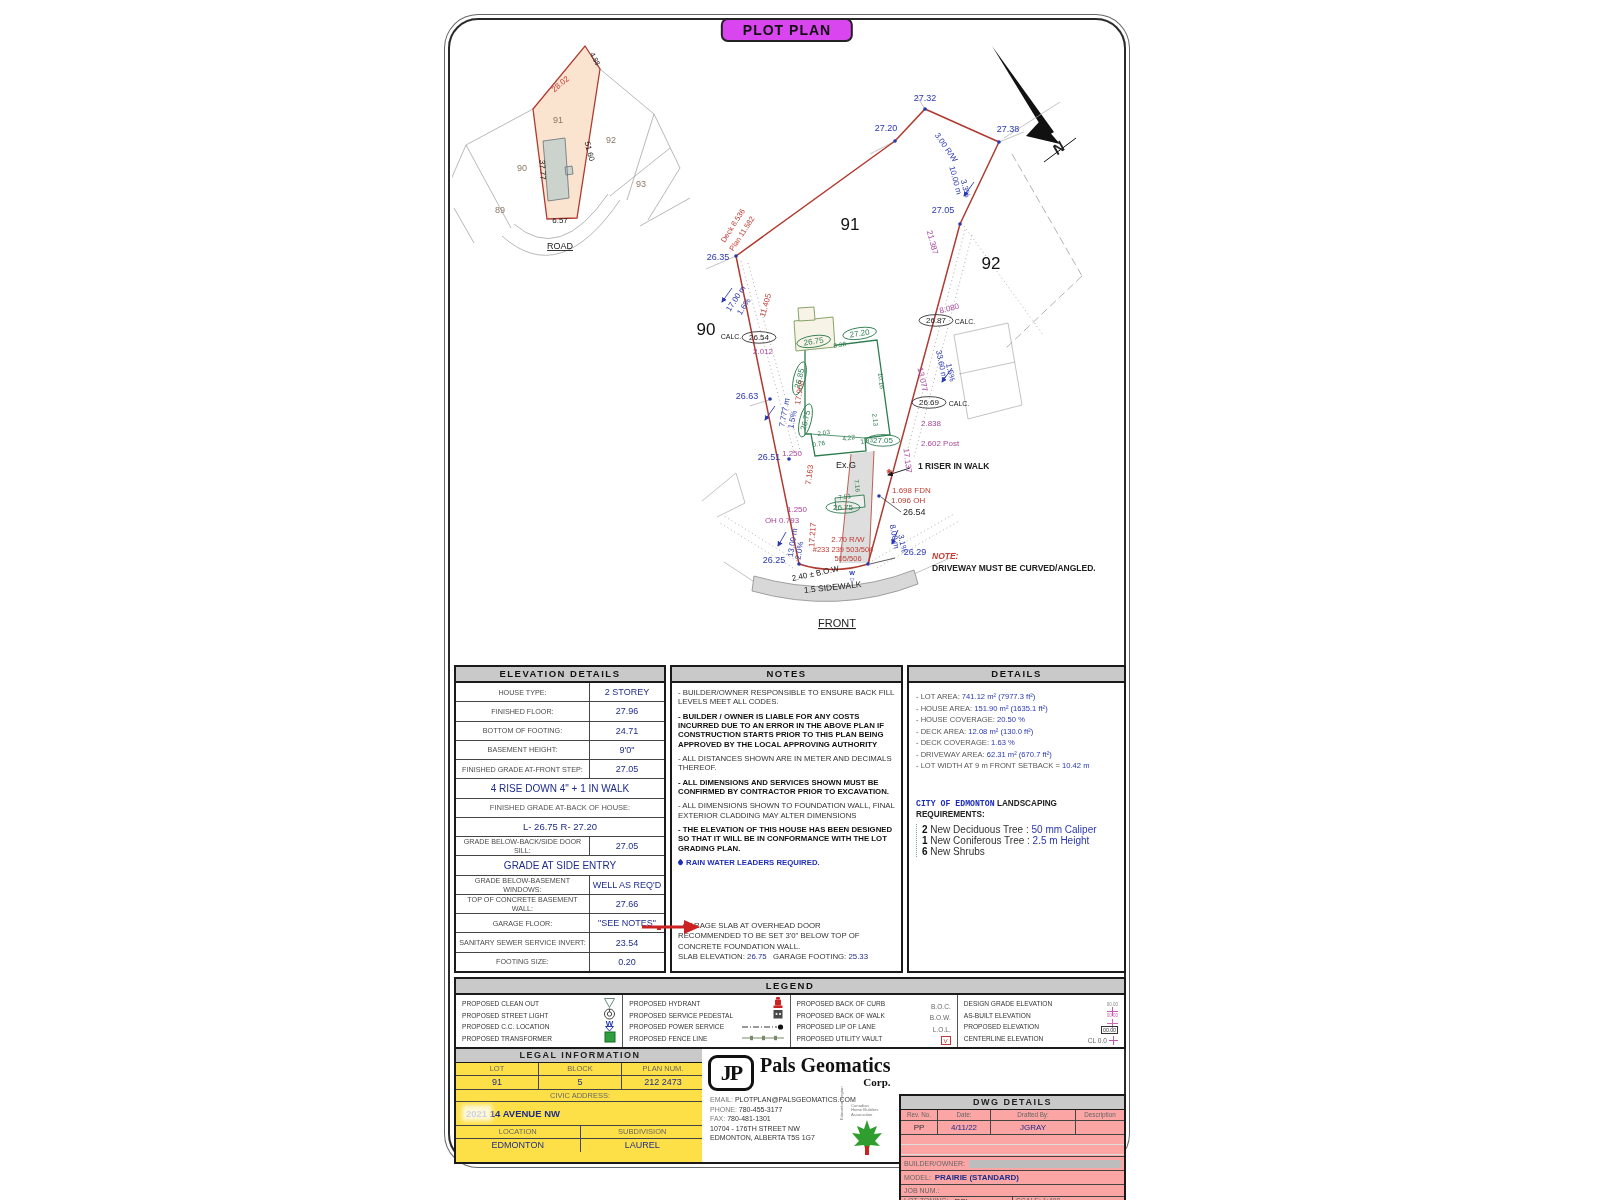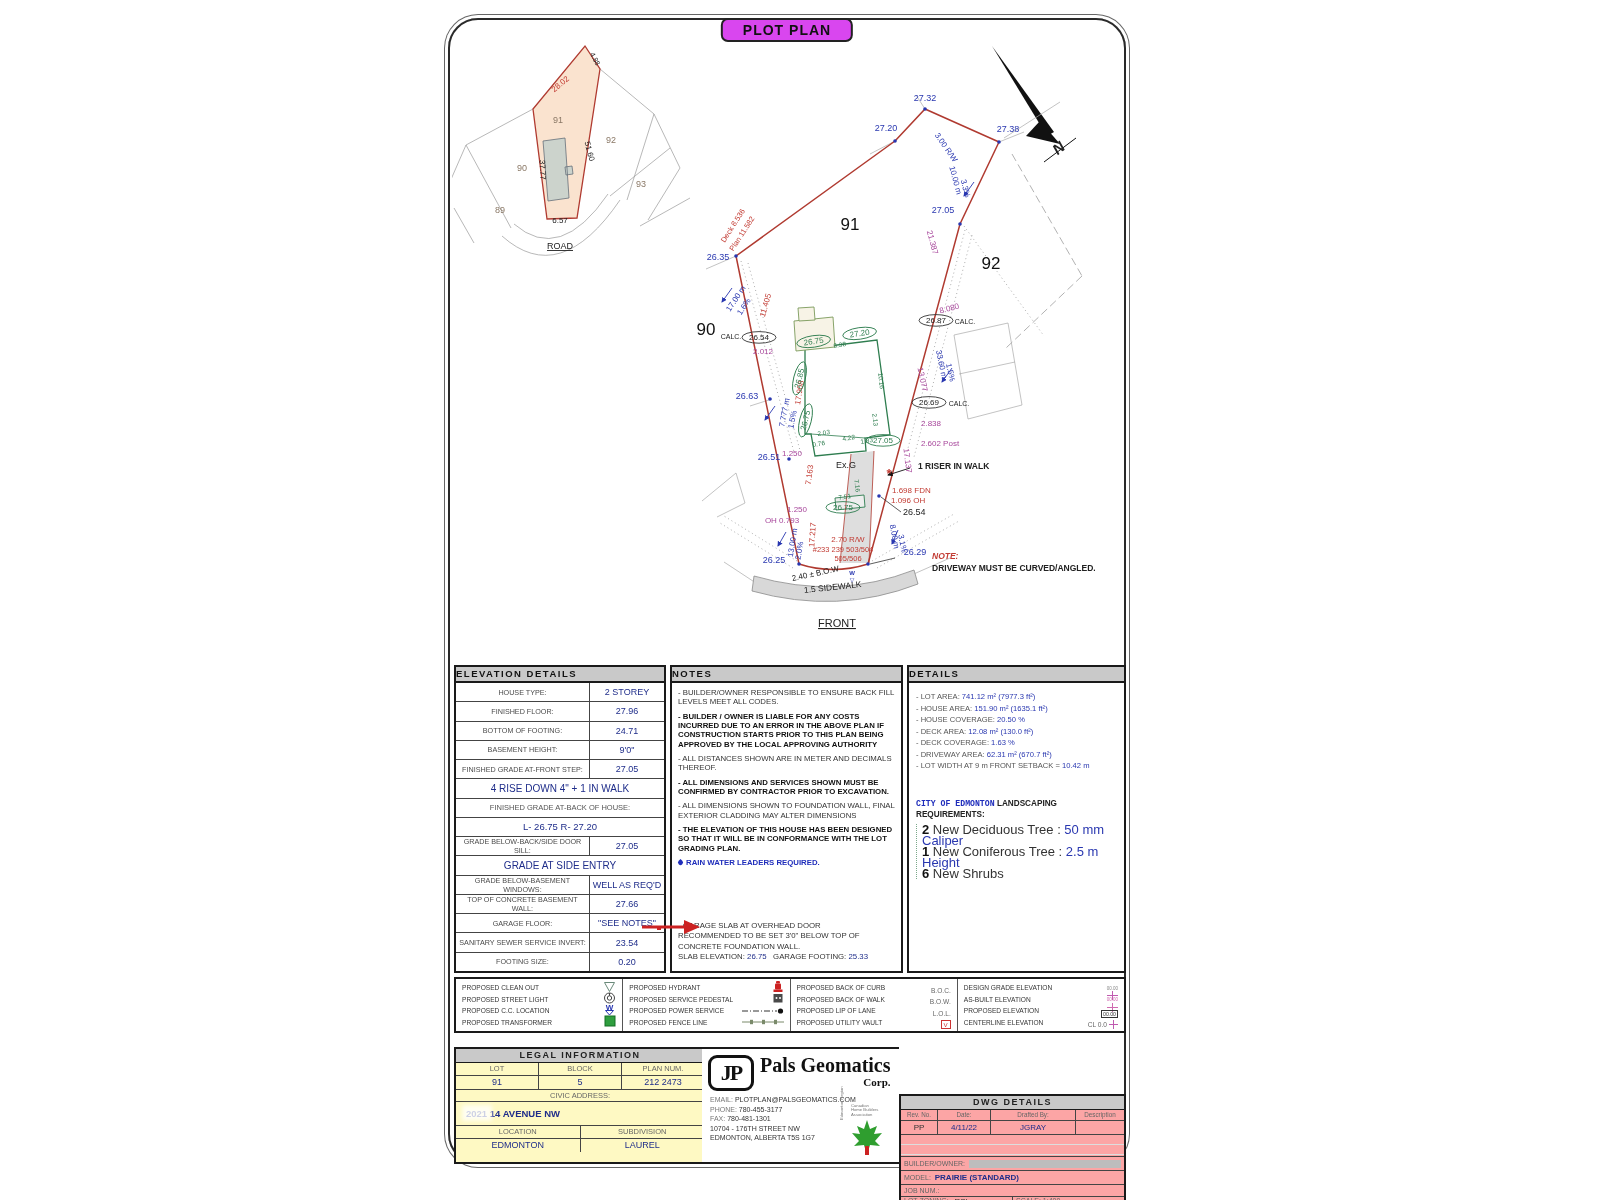--- a/index.html
+++ b/index.html
@@ -11,21 +11,21 @@
   .title-tab{position:absolute;left:50%;top:-2px;transform:translateX(-50%);
     background:#d946ef;border:2px solid #222;border-radius:7px;padding:2px 20px;
     font-weight:bold;font-size:14px;letter-spacing:1px;color:#111;z-index:5;}
   svg text{font-family:"Liberation Sans",sans-serif;}
   .lbl.blue{fill:#2937b0}.lbl.red{fill:#c23b33}.lbl.mag{fill:#a8489c}
   .lbl.grn{fill:#2e7d4f}.lbl.blk{fill:#222}.lbl.brn{fill:#8a7866}.lbl.big{fill:#111}
   .lbl.b{font-weight:bold}.lbl.i{font-style:italic}.lbl.u{text-decoration:underline}
   .ov{fill:none;stroke-width:0.9}.ov.grn{stroke:#2e7d4f}.ov.blk{stroke:#333}
   
   .panel{position:absolute;border:2px solid #1a1a1a;background:#fff;}
-  .phead{background:#c9c9c9;border-bottom:2px solid #1a1a1a;
+  .phead{background:#c9c9c9;border-bottom:2px solid #1a1a1a;text-align:center;
     font-weight:bold;font-size:9.5px;letter-spacing:1.5px;height:14px;line-height:14px;color:#111;}
   #elev-rows{display:flex;flex-direction:column;height:288px;}
   .erow{flex:1;display:flex;border-bottom:1px solid #444;align-items:stretch;}
   .erow:last-child{border-bottom:none;}
   .ecell-l{width:62%;border-right:1px solid #444;display:flex;align-items:center;
     justify-content:center;font-size:7.2px;color:#4a4a4a;text-align:center;padding:0 2px;}
   .ecell-v{flex:1;display:flex;align-items:center;justify-content:center;
     font-size:9px;color:#1f2d8a;position:relative;}
   .espan{display:flex;align-items:center;justify-content:center;text-align:center;}
   .espan.navy{font-size:10px;color:#1f2d8a;}
@@ -38,40 +38,40 @@
   .drop{display:inline-block;width:5px;height:5px;background:#1f2dbb;
     border-radius:0 50% 50% 50%;transform:rotate(45deg);margin-right:3px;}
   .garage-note{position:absolute;left:6px;right:6px;bottom:8px;font-size:7.8px;color:#333;line-height:1.35;}
   .garage-note .bv{color:#1f2d8a;}
   #details-body{padding:8px 7px;font-size:7.6px;line-height:11.5px;}
   .ditem .dl{color:#555;}
   .ditem .dv{color:#2937b0;}
   .landscape-title{margin-top:26px;font-weight:bold;font-size:8.2px;line-height:1.35;}
   .lt-blue{color:#1f2dbb;font-family:Liberation Mono, monospace;} .lt-black{color:#222;}
   .landscape-items{margin-top:4px;border-left:1px dotted #7aa88a;padding-left:5px;}
-  .litem{font-size:13px;line-height:11px;color:#333;}
+  .litem{font-size:10px;line-height:11px;color:#333;}
   .litem .ln{font-weight:bold;color:#111;} .litem .lv{color:#2937b0;}
   
   .legend{position:absolute;left:4px;top:957px;width:668px;border:2px solid #1a1a1a;background:#fff;}
   #legend-cols{display:flex;}
   .lcol{flex:1;padding:3px 6px;}
   .lcol + .lcol{border-left:1px solid #555;}
   .litm{display:flex;justify-content:space-between;align-items:center;height:11.5px;}
   .litm .ll{font-size:6.6px;color:#333;white-space:nowrap;}
   .symtxt{font-size:6.6px;color:#666;}
   .vaultbox{border:1px solid #cc3333;color:#cc3333;font-size:6.2px;padding:0 2px;line-height:7px;}
   .propbox{border:1px solid #333;font-size:5.2px;color:#333;padding:0 1px;line-height:7px;}
   .elevsym{display:inline-flex;flex-direction:column;align-items:center;line-height:1;}
   .elevsym .tiny{font-size:4.5px;color:#888;font-style:normal;}
   .elevsym.pink .tiny{color:#d06ab0;}
   .clwrap{display:inline-flex;align-items:center;gap:2px;}
   
   .bhead{background:#c9c9c9;border-bottom:1.5px solid #1a1a1a;text-align:center;
     font-weight:bold;font-size:9px;letter-spacing:1.5px;height:13px;line-height:13px;color:#222;}
-  .legal{position:absolute;left:4px;top:1027px;width:248px;height:113px;border:2px solid #1a1a1a;background:#fef9c3;}
+  .legal{position:absolute;left:4px;top:1027px;width:248px;height:113px;border:2px solid #1a1a1a;background:#fde047;}
   .lrow{display:flex;border-bottom:1px solid #444;}
   .lcell{flex:1;text-align:center;border-right:1px solid #444;}
   .lcell:last-child{border-right:none;}
   .lhdr{font-size:7.5px;color:#666;height:12px;line-height:12px;}
   .lval{font-size:9px;color:#1f2d8a;height:13px;line-height:13px;}
   .civic-h{font-size:7.5px;color:#666;text-align:center;height:11px;line-height:11px;border-bottom:1px solid #444;}
   .civic-v{position:relative;height:24px;border-bottom:1px solid #444;
     font-size:9.5px;color:#1f2d8a;font-weight:bold;padding:6px 0 0 10px;box-sizing:border-box;}
   .blurbox{position:absolute;left:6px;top:3px;width:30px;height:16px;
     background:rgba(255,255,255,.78);filter:blur(2px);}
@@ -445,20 +445,21 @@
           </div>
       </div>
     </section>
 
     <svg class="red-arrow" width="64" height="18">
       <line x1="2" y1="9" x2="44" y2="9" stroke="#cc2222" stroke-width="3"></line>
       <polygon points="44,2 60,9 44,16" fill="#cc2222"></polygon>
     </svg>
 
     <section class="legend">
+      <div class="phead">LEGEND</div>
       <div id="legend-cols">
           <div class="lcol">
             <div class="litm">
               <span class="ll">PROPOSED CLEAN OUT</span>
               <span><svg width="13" height="12">
                   <polygon points="1.5,1.5 11.5,1.5 6.5,10.5" fill="none" stroke="#6a8a7a"></polygon>
                 </svg></span>
             </div>
             <div class="litm">
               <span class="ll">PROPOSED STREET LIGHT</span>

